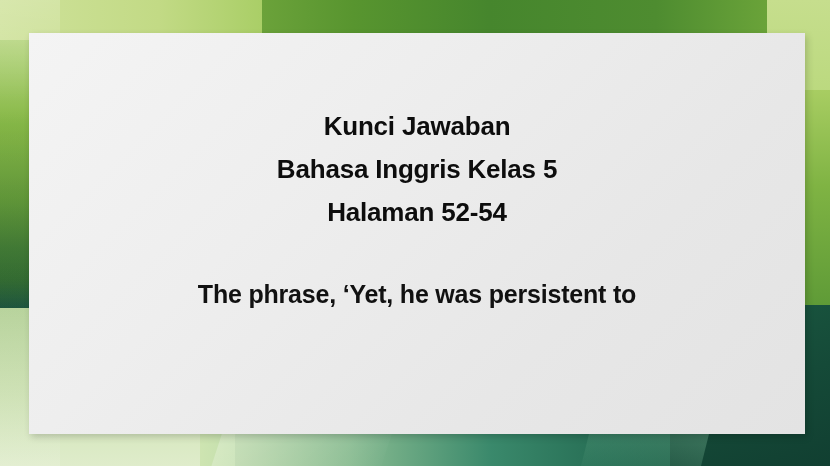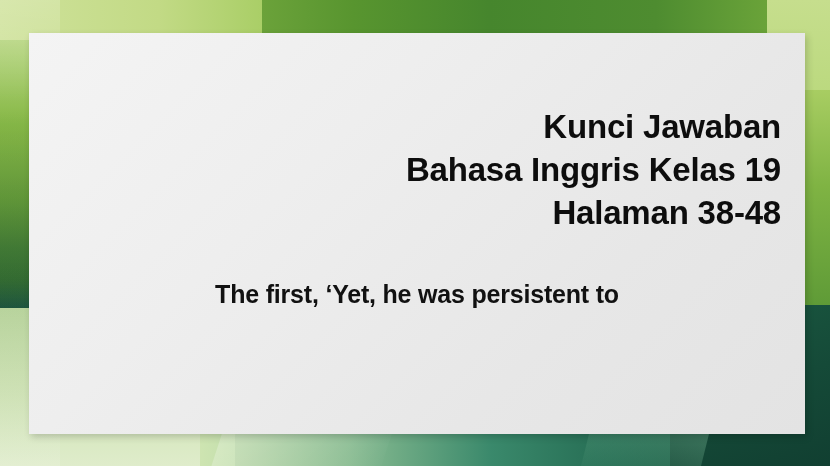--- a/index.html
+++ b/index.html
@@ -167,26 +167,25 @@
     padding: 0 24px;
     box-sizing: border-box;
   }
 
   .title-block {
     margin-top: 72px;
     text-align: center;
   }
   .title-line {
     color: #0d0d0d;
-    font-size: 33px;
+    font-size: 26px;
     font-weight: bold;
     line-height: 43px;
     letter-spacing: -0.2px;
     white-space: nowrap;
-    text-align: right;
   }
 
   .subtitle-block {
     margin-top: 42px;
     text-align: center;
   }
   .subtitle-line {
     color: #111111;
     font-size: 25px;
     font-weight: bold;
@@ -211,24 +210,24 @@
   <div class="bg-bottom-mid"></div>
   <div class="bg-diag-light"></div>
   <div class="bg-diag-right"></div>
   <div class="bg-vert-streak"></div>
 
   <div class="card">
     <div class="card-inner">
 
       <div class="title-block">
         <div class="title-line">Kunci Jawaban</div>
-        <div class="title-line">Bahasa Inggris Kelas 19</div>
-        <div class="title-line">Halaman 38-48</div>
+        <div class="title-line">Bahasa Inggris Kelas 5</div>
+        <div class="title-line">Halaman 52-54</div>
       </div>
 
       <div class="subtitle-block">
-        <div class="subtitle-line">The first, ‘Yet, he was persistent to</div>
+        <div class="subtitle-line">The phrase, ‘Yet, he was persistent to</div>
       </div>
 
     </div>
   </div>
 
 </div>
 
 </body></html>

